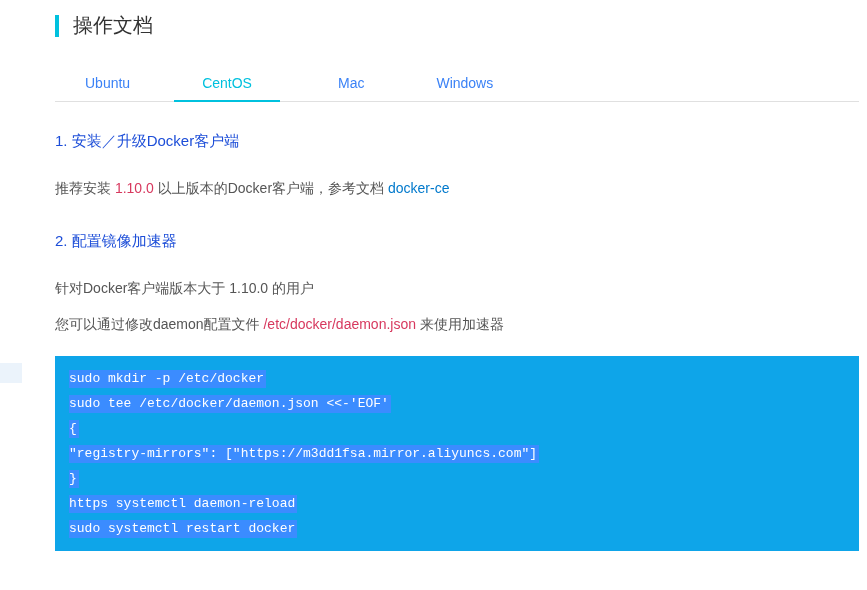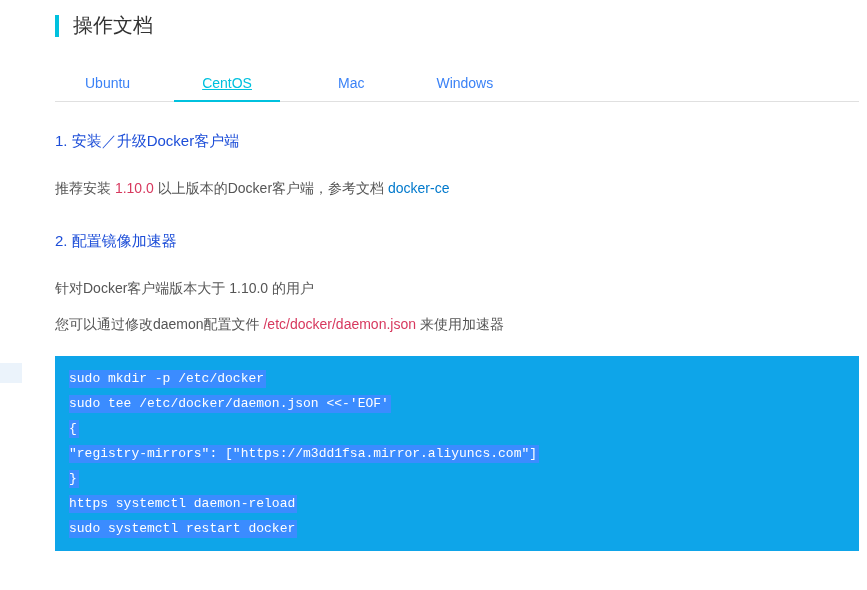--- a/index.html
+++ b/index.html
@@ -59,21 +59,20 @@
       cursor: pointer;
       position: relative;
     }
     .tab.tab-centos {
       margin-right: 86px;
     }
     .tab.tab-mac {
     }
     .tab.active {
       color: #00c1de;
-      text-decoration: underline;
     }
     .tab.active::after {
       content: "";
       position: absolute;
       left: -28px;
       right: -28px;
       bottom: -1px;
       height: 2px;
       background: #00c1de;
     }

